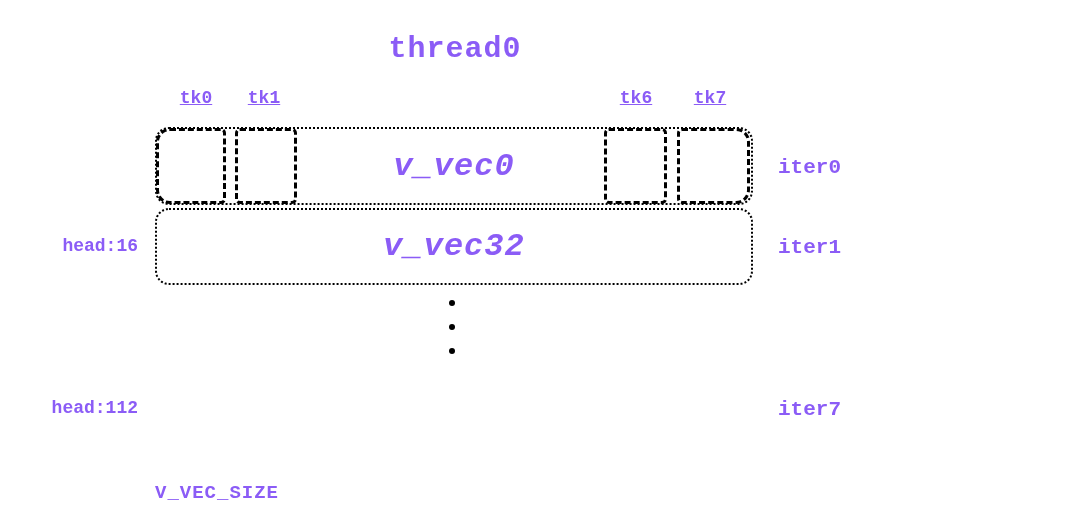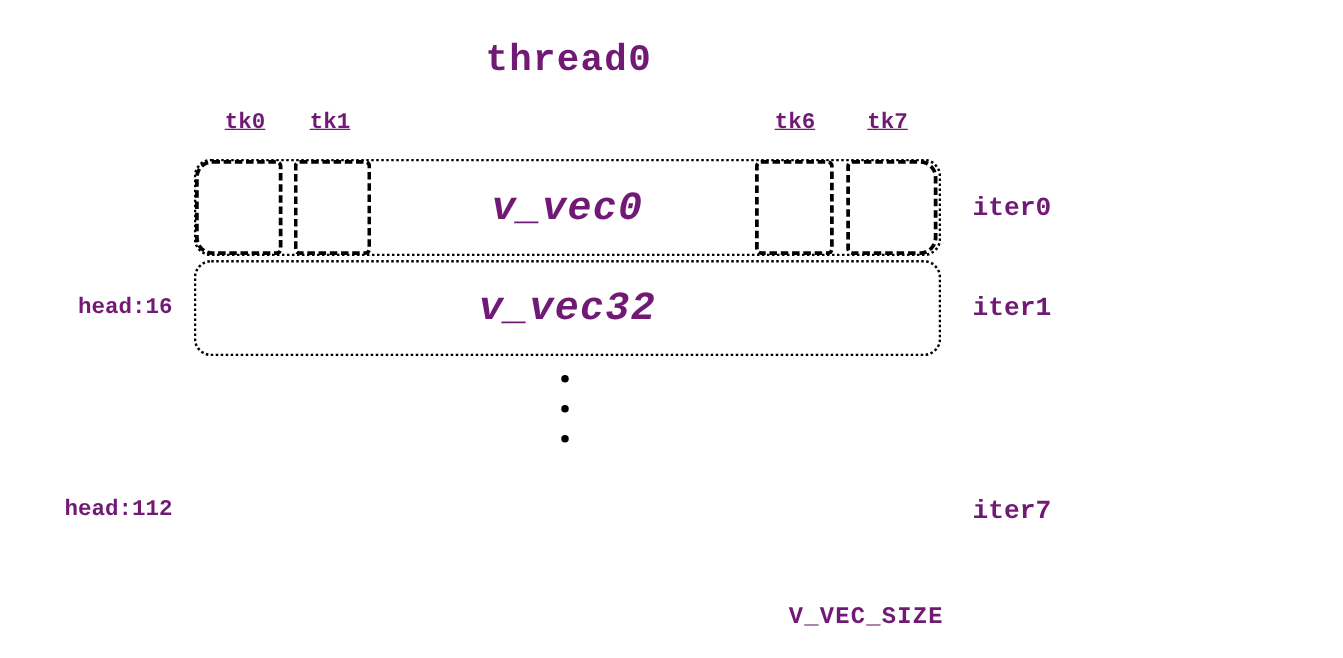--- a/index.html
+++ b/index.html
@@ -6,21 +6,21 @@
     margin: 0;
     padding: 0;
     background: #ffffff;
   }
   #canvas {
     position: relative;
     width: 1074px;
     height: 526px;
     background: #ffffff;
     font-family: "Liberation Mono", "DejaVu Sans Mono", monospace;
-    color: #701a75;
+    color: #8b5cf6;
     overflow: hidden;
   }
   .abs { position: absolute; }
 
   .title {
     left: 155px; top: 32px; width: 600px;
     text-align: center;
     font-size: 30px;
     font-weight: bold;
     letter-spacing: 1px;
@@ -111,21 +111,21 @@
     top: 308px;
     font-size: 17px;
     font-weight: bold;
     white-space: nowrap;
   }
 
   .bottom-label {
     left: 155px;
     top: 482px;
     width: 600px;
-    text-align: right;
+    text-align: left;
     font-size: 19px;
     font-weight: bold;
     letter-spacing: 1px;
   }
 </style>
 </head>
 <body>
 
 <div id="canvas">
 

